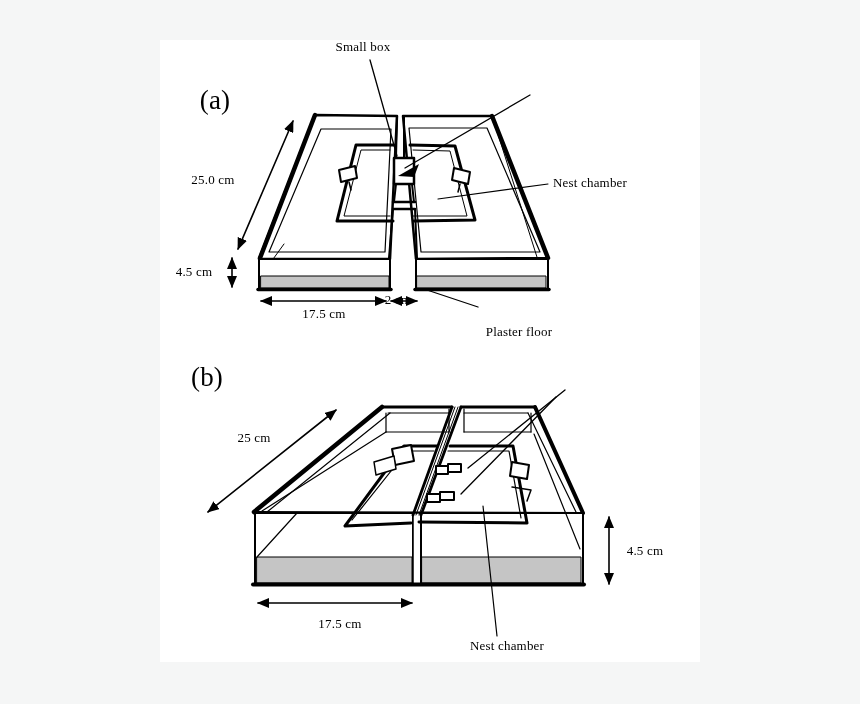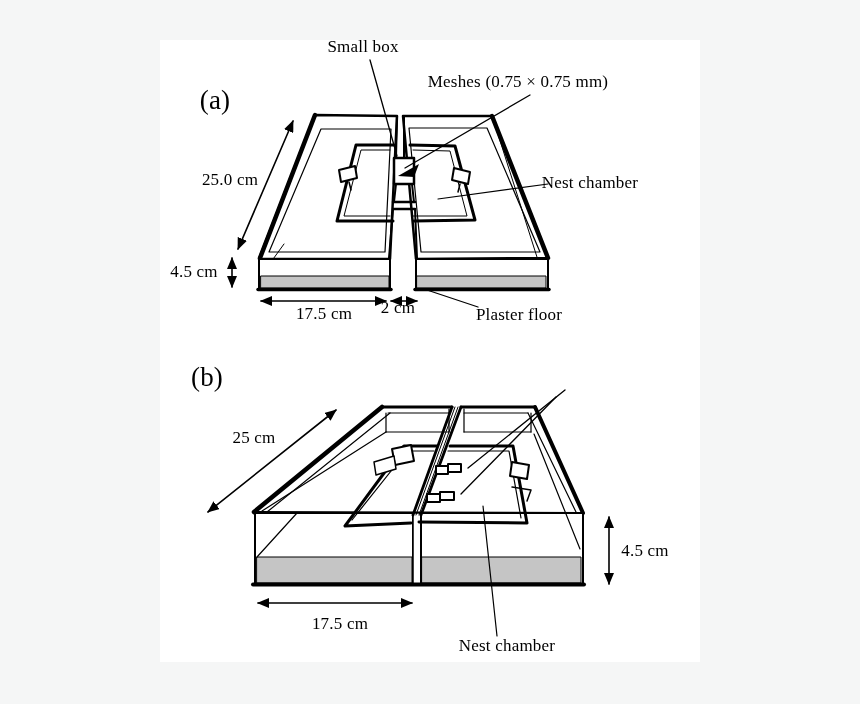--- a/index.html
+++ b/index.html
@@ -1,20 +1,20 @@
 <!DOCTYPE html>
 <html><head>
 <meta charset="utf-8">
 <style>
   html,body{margin:0;padding:0;}
   .page{position:relative;width:860px;height:704px;background:#f5f6f6;overflow:hidden;}
   .canvas{position:absolute;left:160px;top:40px;width:540px;height:622px;background:#ffffff;}
   .art{position:absolute;left:0;top:0;}
   .label{position:absolute;transform:translate(-50%,-50%);font-family:"Liberation Serif",serif;
-         font-size:17px;color:#000;white-space:nowrap;letter-spacing:0.2px;}
+         font-size:13px;color:#000;white-space:nowrap;letter-spacing:0.2px;}
   .panel-tag{font-size:27px;}
 </style>
 </head>
 <body>
 
 <div class="page">
   <div class="canvas"></div>
 
   <svg class="art" width="860" height="704" viewBox="0 0 860 704">
     <defs>
@@ -116,26 +116,25 @@
       <path d="M483,506 L497,636" stroke-width="1.2"></path>
 
       <line x1="336" y1="410" x2="208" y2="512" stroke-width="1.6" marker-start="url(#ah)" marker-end="url(#ah)"></line>
       <line x1="609" y1="517" x2="609" y2="584" stroke-width="1.6" marker-start="url(#ah)" marker-end="url(#ah)"></line>
       <line x1="258" y1="603" x2="412" y2="603" stroke-width="1.6" marker-start="url(#ah)" marker-end="url(#ah)"></line>
     </g>
   </svg>
 
   <div class="label panel-tag" style="left:215px;top:100px;">(a)</div>
   <div class="label" style="left:363px;top:47px;">Small box</div>
-  <div class="label" style="left:518px;top:82px;">Meshes (0.75 × 0.75 mm)</div>
   <div class="label" style="left:590px;top:183px;">Nest chamber</div>
-  <div class="label" style="left:230px;top:180px;">25.0 cm</div>
+  <div class="label" style="left:213px;top:180px;">25.0 cm</div>
   <div class="label" style="left:194px;top:272px;">4.5 cm</div>
   <div class="label" style="left:324px;top:314px;">17.5 cm</div>
-  <div class="label" style="left:398px;top:308px;text-align:right;">2 cm</div>
-  <div class="label" style="left:519px;top:315px;">Plaster floor</div>
+  <div class="label" style="left:398px;top:300px;text-align:right;">2 cm</div>
+  <div class="label" style="left:519px;top:332px;">Plaster floor</div>
 
   <div class="label panel-tag" style="left:207px;top:377px;">(b)</div>
   <div class="label" style="left:254px;top:438px;">25 cm</div>
   <div class="label" style="left:645px;top:551px;">4.5 cm</div>
   <div class="label" style="left:340px;top:624px;">17.5 cm</div>
   <div class="label" style="left:507px;top:646px;">Nest chamber</div>
 </div>
 
 </body></html>

